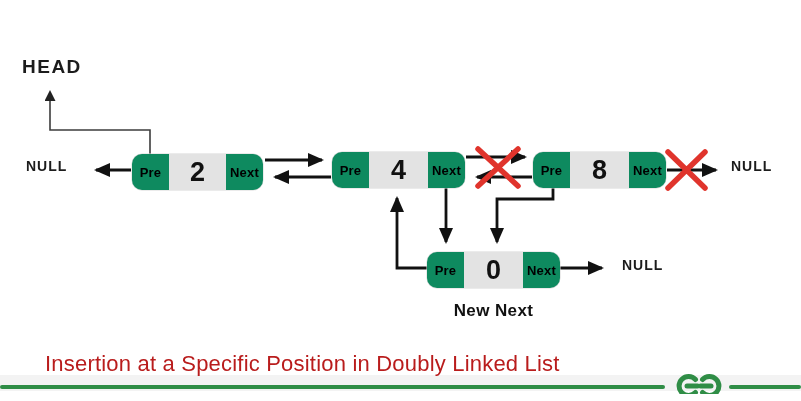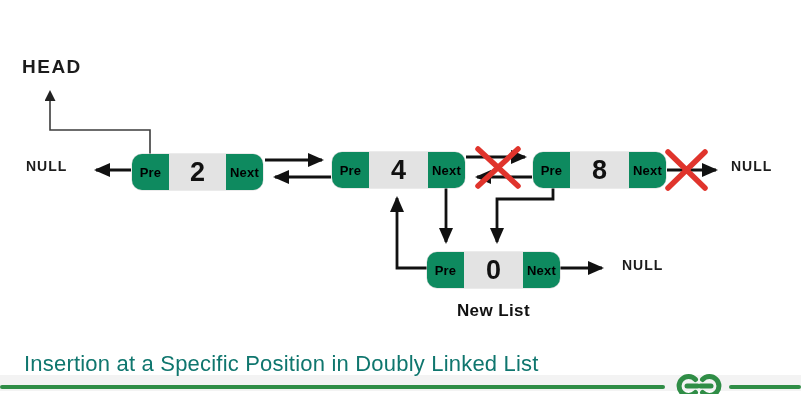--- a/index.html
+++ b/index.html
@@ -24,21 +24,21 @@
   }
   .node .val{
     flex:1;display:flex;align-items:center;justify-content:center;
     font-size:27px;font-weight:600;color:#111;background:#e3e3e3;
   }
   .new-node-caption{
     position:absolute;left:427px;top:301px;width:133px;text-align:center;
     font-size:17px;font-weight:700;color:#111;letter-spacing:.4px;white-space:nowrap;
   }
   .title{
-    position:absolute;left:24px;top:351px;font-size:22px;font-weight:400;color:#0f766e;
+    position:absolute;left:45px;top:351px;font-size:22px;font-weight:400;color:#b91c1c;
     letter-spacing:.2px;white-space:nowrap;
   }
   .footer-band{position:absolute;left:0;top:375px;width:801px;height:16px;background:#f3f3f3;}
   .rule{position:absolute;top:385px;height:3.5px;background:#2f8d46;border-radius:2px;}
   .rule-left{left:0;width:665px;}
   .rule-right{left:729px;width:72px;}
   .logo{position:absolute;left:671px;top:371px;}
 </style>
 </head>
 <body>
@@ -106,21 +106,21 @@
     <span class="val">8</span>
     <span class="tab">Next</span>
   </div>
 
   <div class="node" style="left:427px;top:252px;width:133px;">
     <span class="tab">Pre</span>
     <span class="val">0</span>
     <span class="tab">Next</span>
   </div>
 
-  <div class="new-node-caption">New List</div>
+  <div class="new-node-caption">New Next</div>
 
   <div class="footer-band"></div>
   <div class="title">Insertion at a Specific Position in Doubly Linked List</div>
   <div class="rule rule-left"></div>
   <div class="rule rule-right"></div>
 
   <svg class="logo" width="58" height="30" viewBox="671 371 58 30">
     <path d="M 695.5 379.5 A 9.5 9.5 0 1 0 695.5 392.5" fill="none" stroke="#2f8d46" stroke-width="5" stroke-linecap="round"></path>
     <path d="M 687 386 L 697.5 386" stroke="#2f8d46" stroke-width="5" stroke-linecap="round"></path>
     <path d="M 702.5 379.5 A 9.5 9.5 0 1 1 702.5 392.5" fill="none" stroke="#2f8d46" stroke-width="5" stroke-linecap="round"></path>

